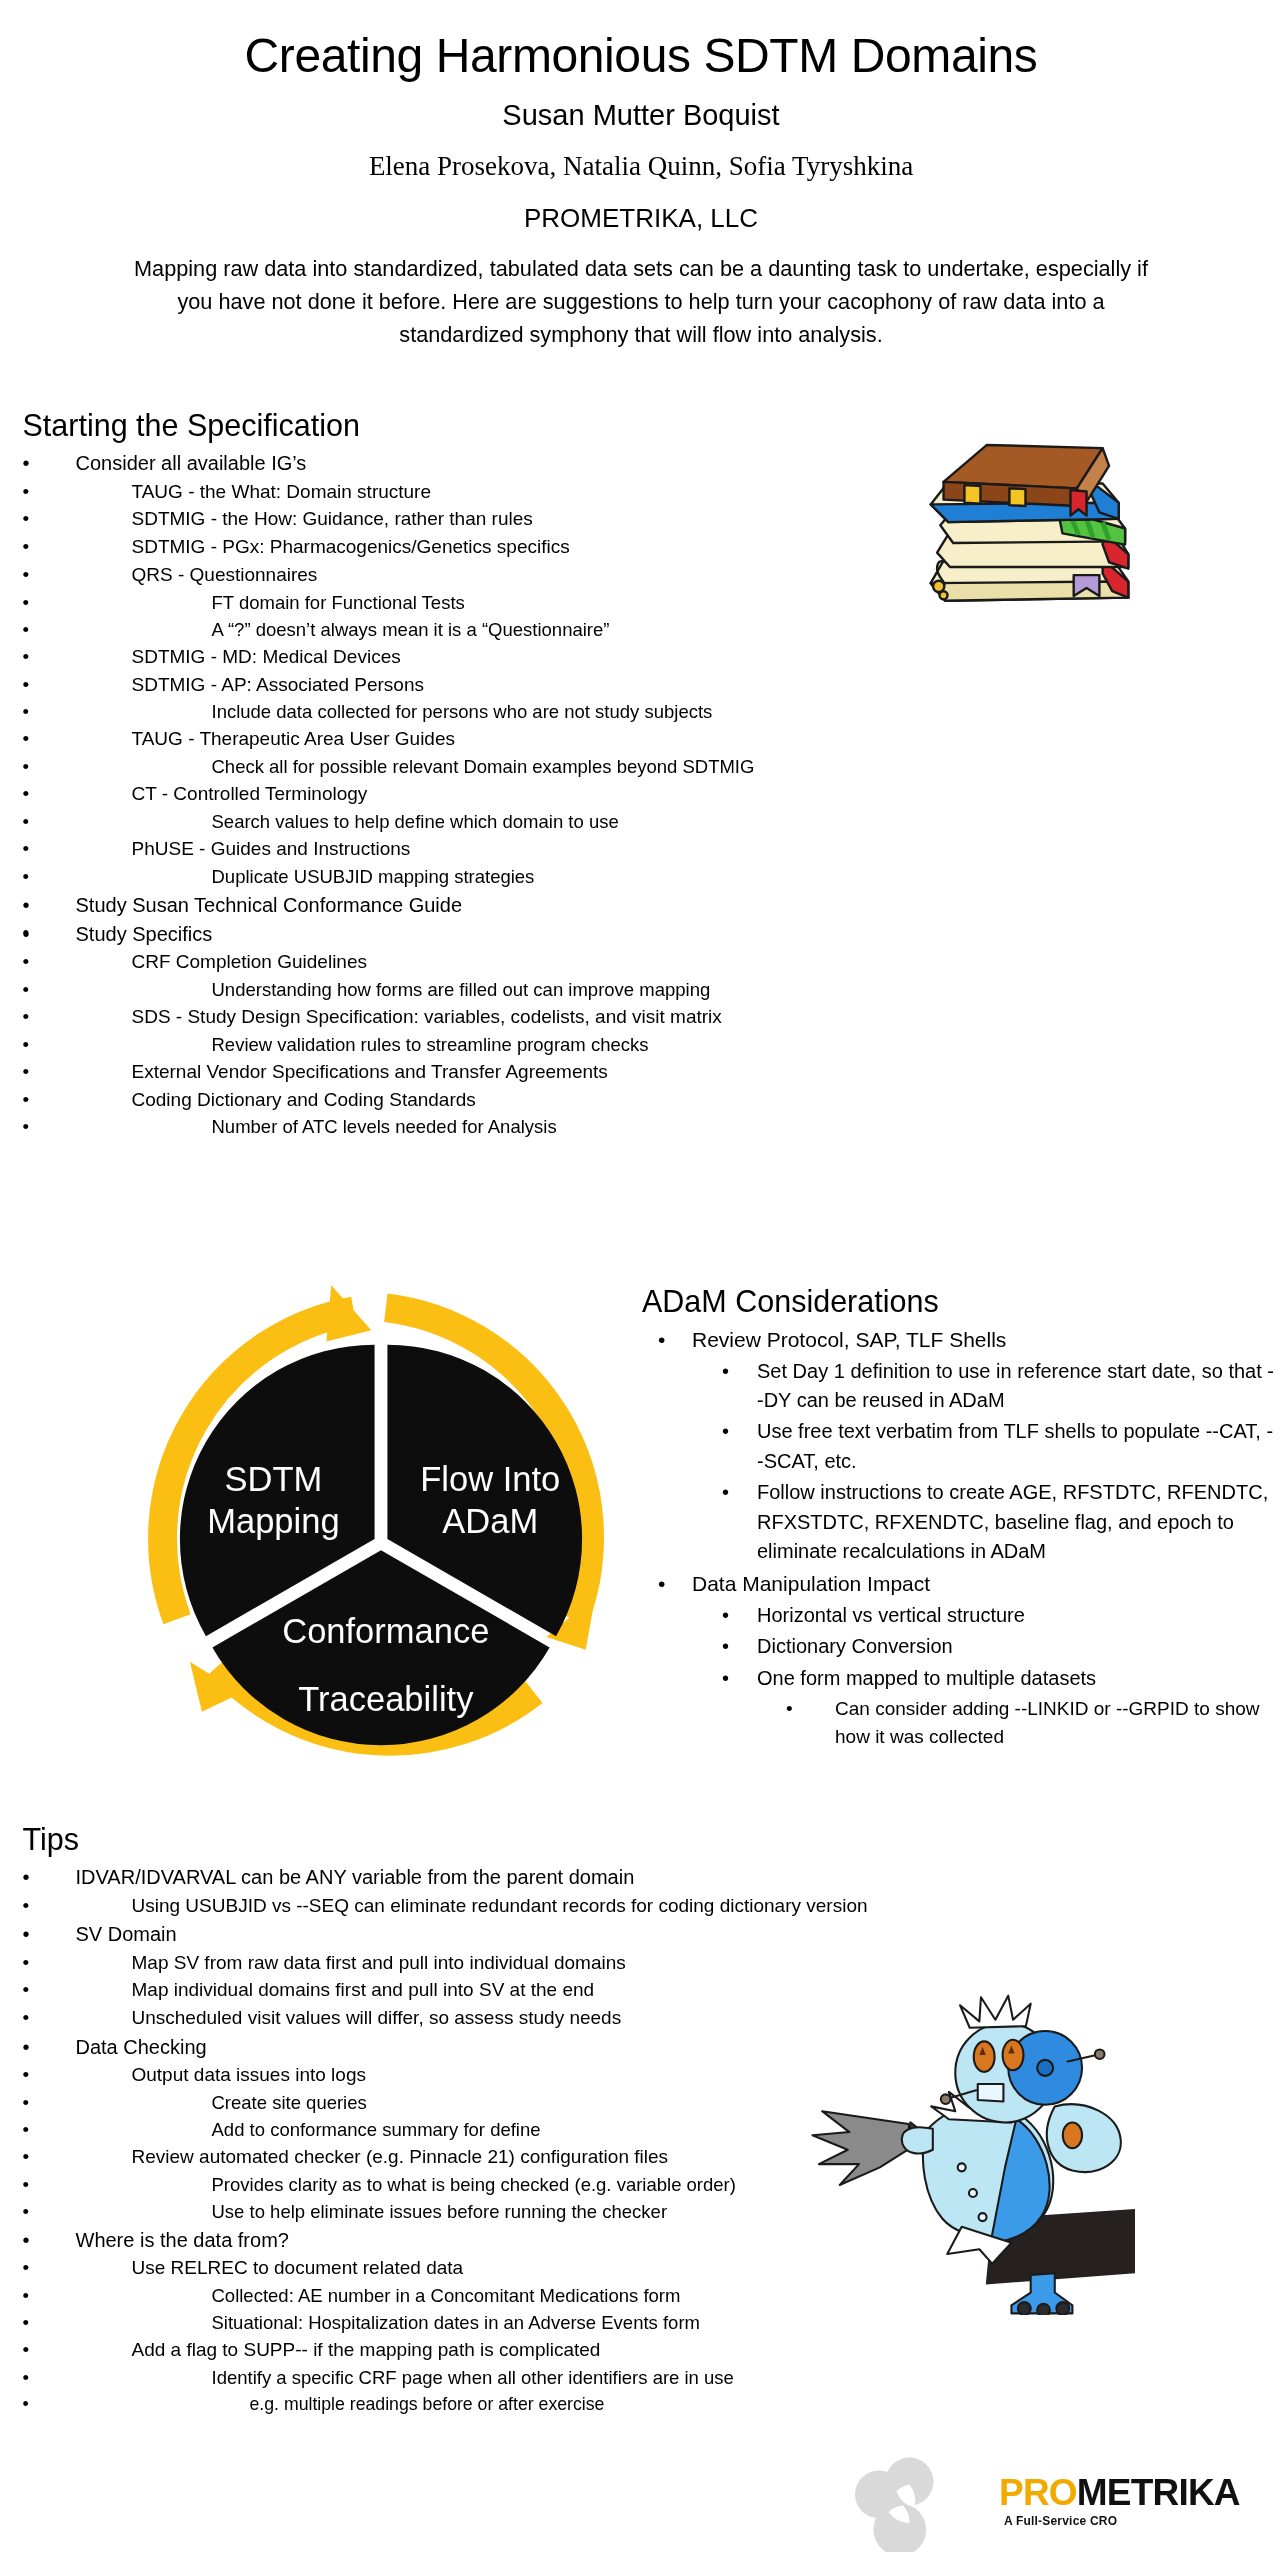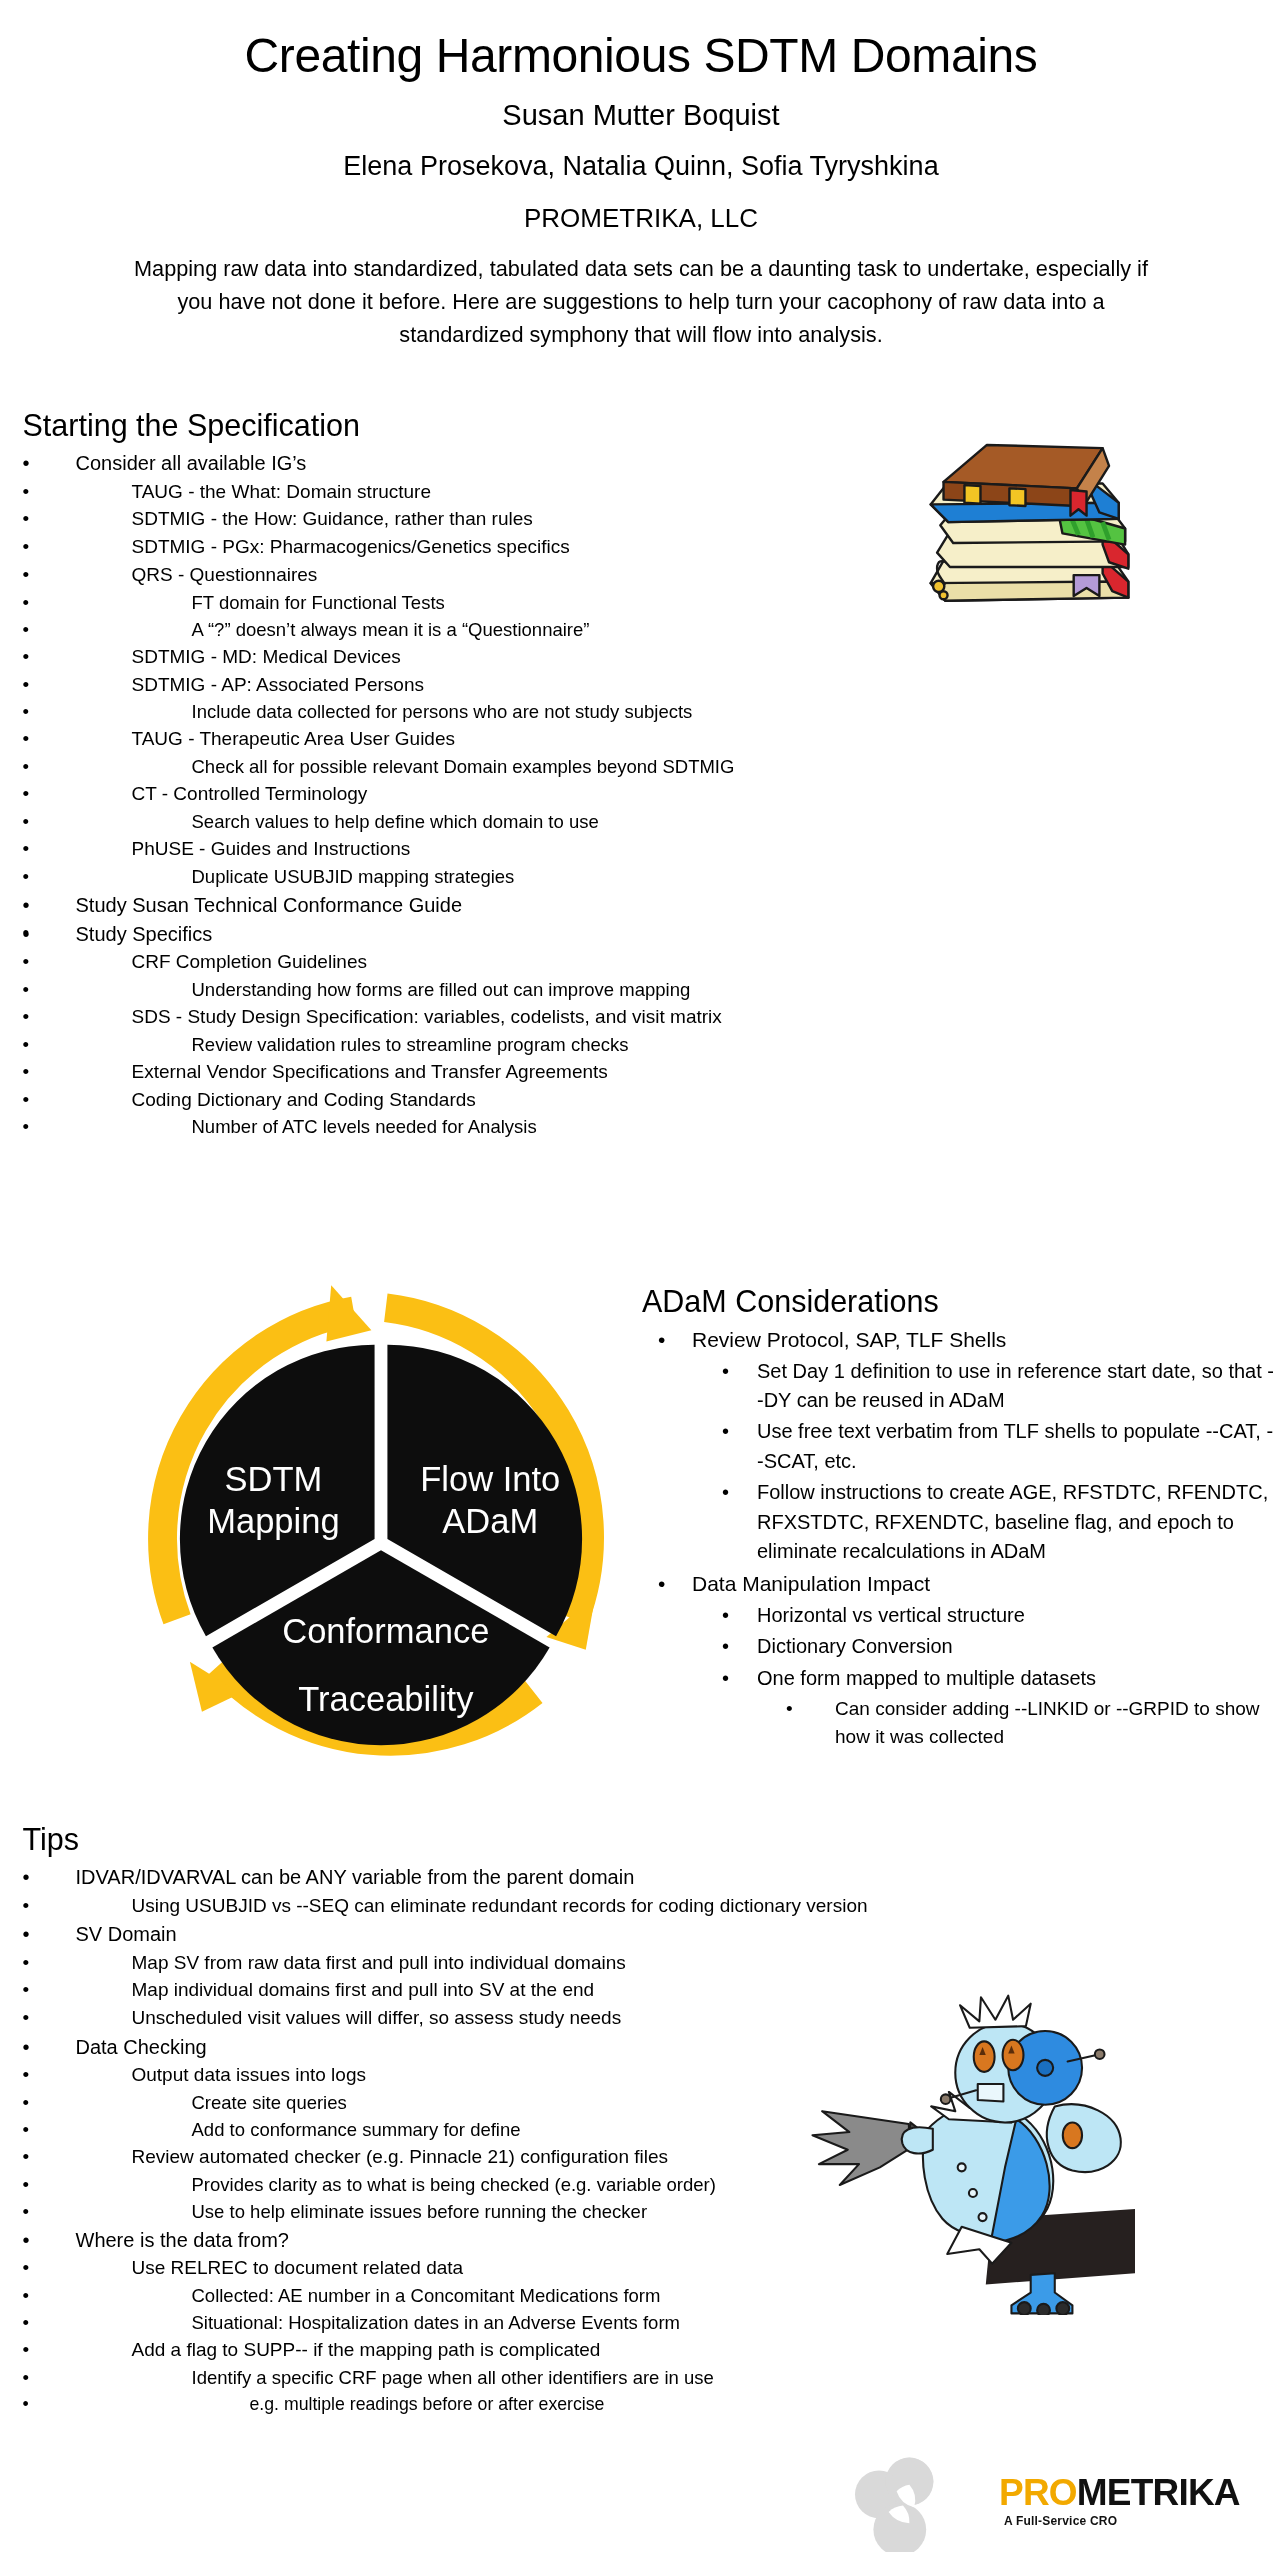--- a/index.html
+++ b/index.html
@@ -16,21 +16,21 @@
     overflow: hidden;
   }
 
   
   .header { width: 100%; text-align: center; padding-top: 30.5px; }
   .poster-title {
     font-size: 48px; font-weight: 400; letter-spacing: -0.4px;
     line-height: 1.05; margin: 0 0 17.7px 0;
   }
   .author-main { font-size: 29px; font-weight: 400; margin: 0 0 19px 0; }
-  .author-list { font-size: 27px; font-weight: 400; margin: 0 0 21px 0; }
+  .author-list { font-size: 27px; font-weight: 400; margin: 0 0 21px 0; font-family: Liberation Serif, serif; }
   .company { font-size: 26px; font-weight: 400; margin: 0 0 19px 0; }
   .abstract {
     font-size: 21.7px; line-height: 1.52; font-weight: 400;
     width: 1019px; margin: 0 auto; text-align: center;
   }
 
   
   .section-head {
     font-size: 30.5px; font-weight: 400; margin: 0 0 4.8px 0; line-height: 1.15;
   }
@@ -49,21 +49,21 @@
   }
   ul.blist li > .tx { display: block; }
 
   
   .lvl1 { font-size: 20px; padding-left: 24px; }
   .lvl1 > .tx { margin-left: 29px; }
   .lvl2 { font-size: 19px; padding-left: 77px; }
   .lvl2 > .tx { margin-left: 32px; }
   .lvl2 > .bp { left: 77px; }
   .lvl3 { font-size: 18.5px; padding-left: 135px; }
-  .lvl3 > .tx { margin-left: 34px; }
+  .lvl3 > .tx { margin-left: 54px; }
   .lvl3 > .bp { left: 135px; }
   .lvl4 { font-size: 17.7px; padding-left: 193px; }
   .lvl4 > .tx { margin-left: 34px; }
   .lvl4 > .bp { left: 193px; }
 
   
   .panel { position: absolute; }
 
   #spec-panel { left: 22.5px; top: 408px; width: 915px; }
   #spec-panel .section-head { margin-bottom: 6.4px; }

